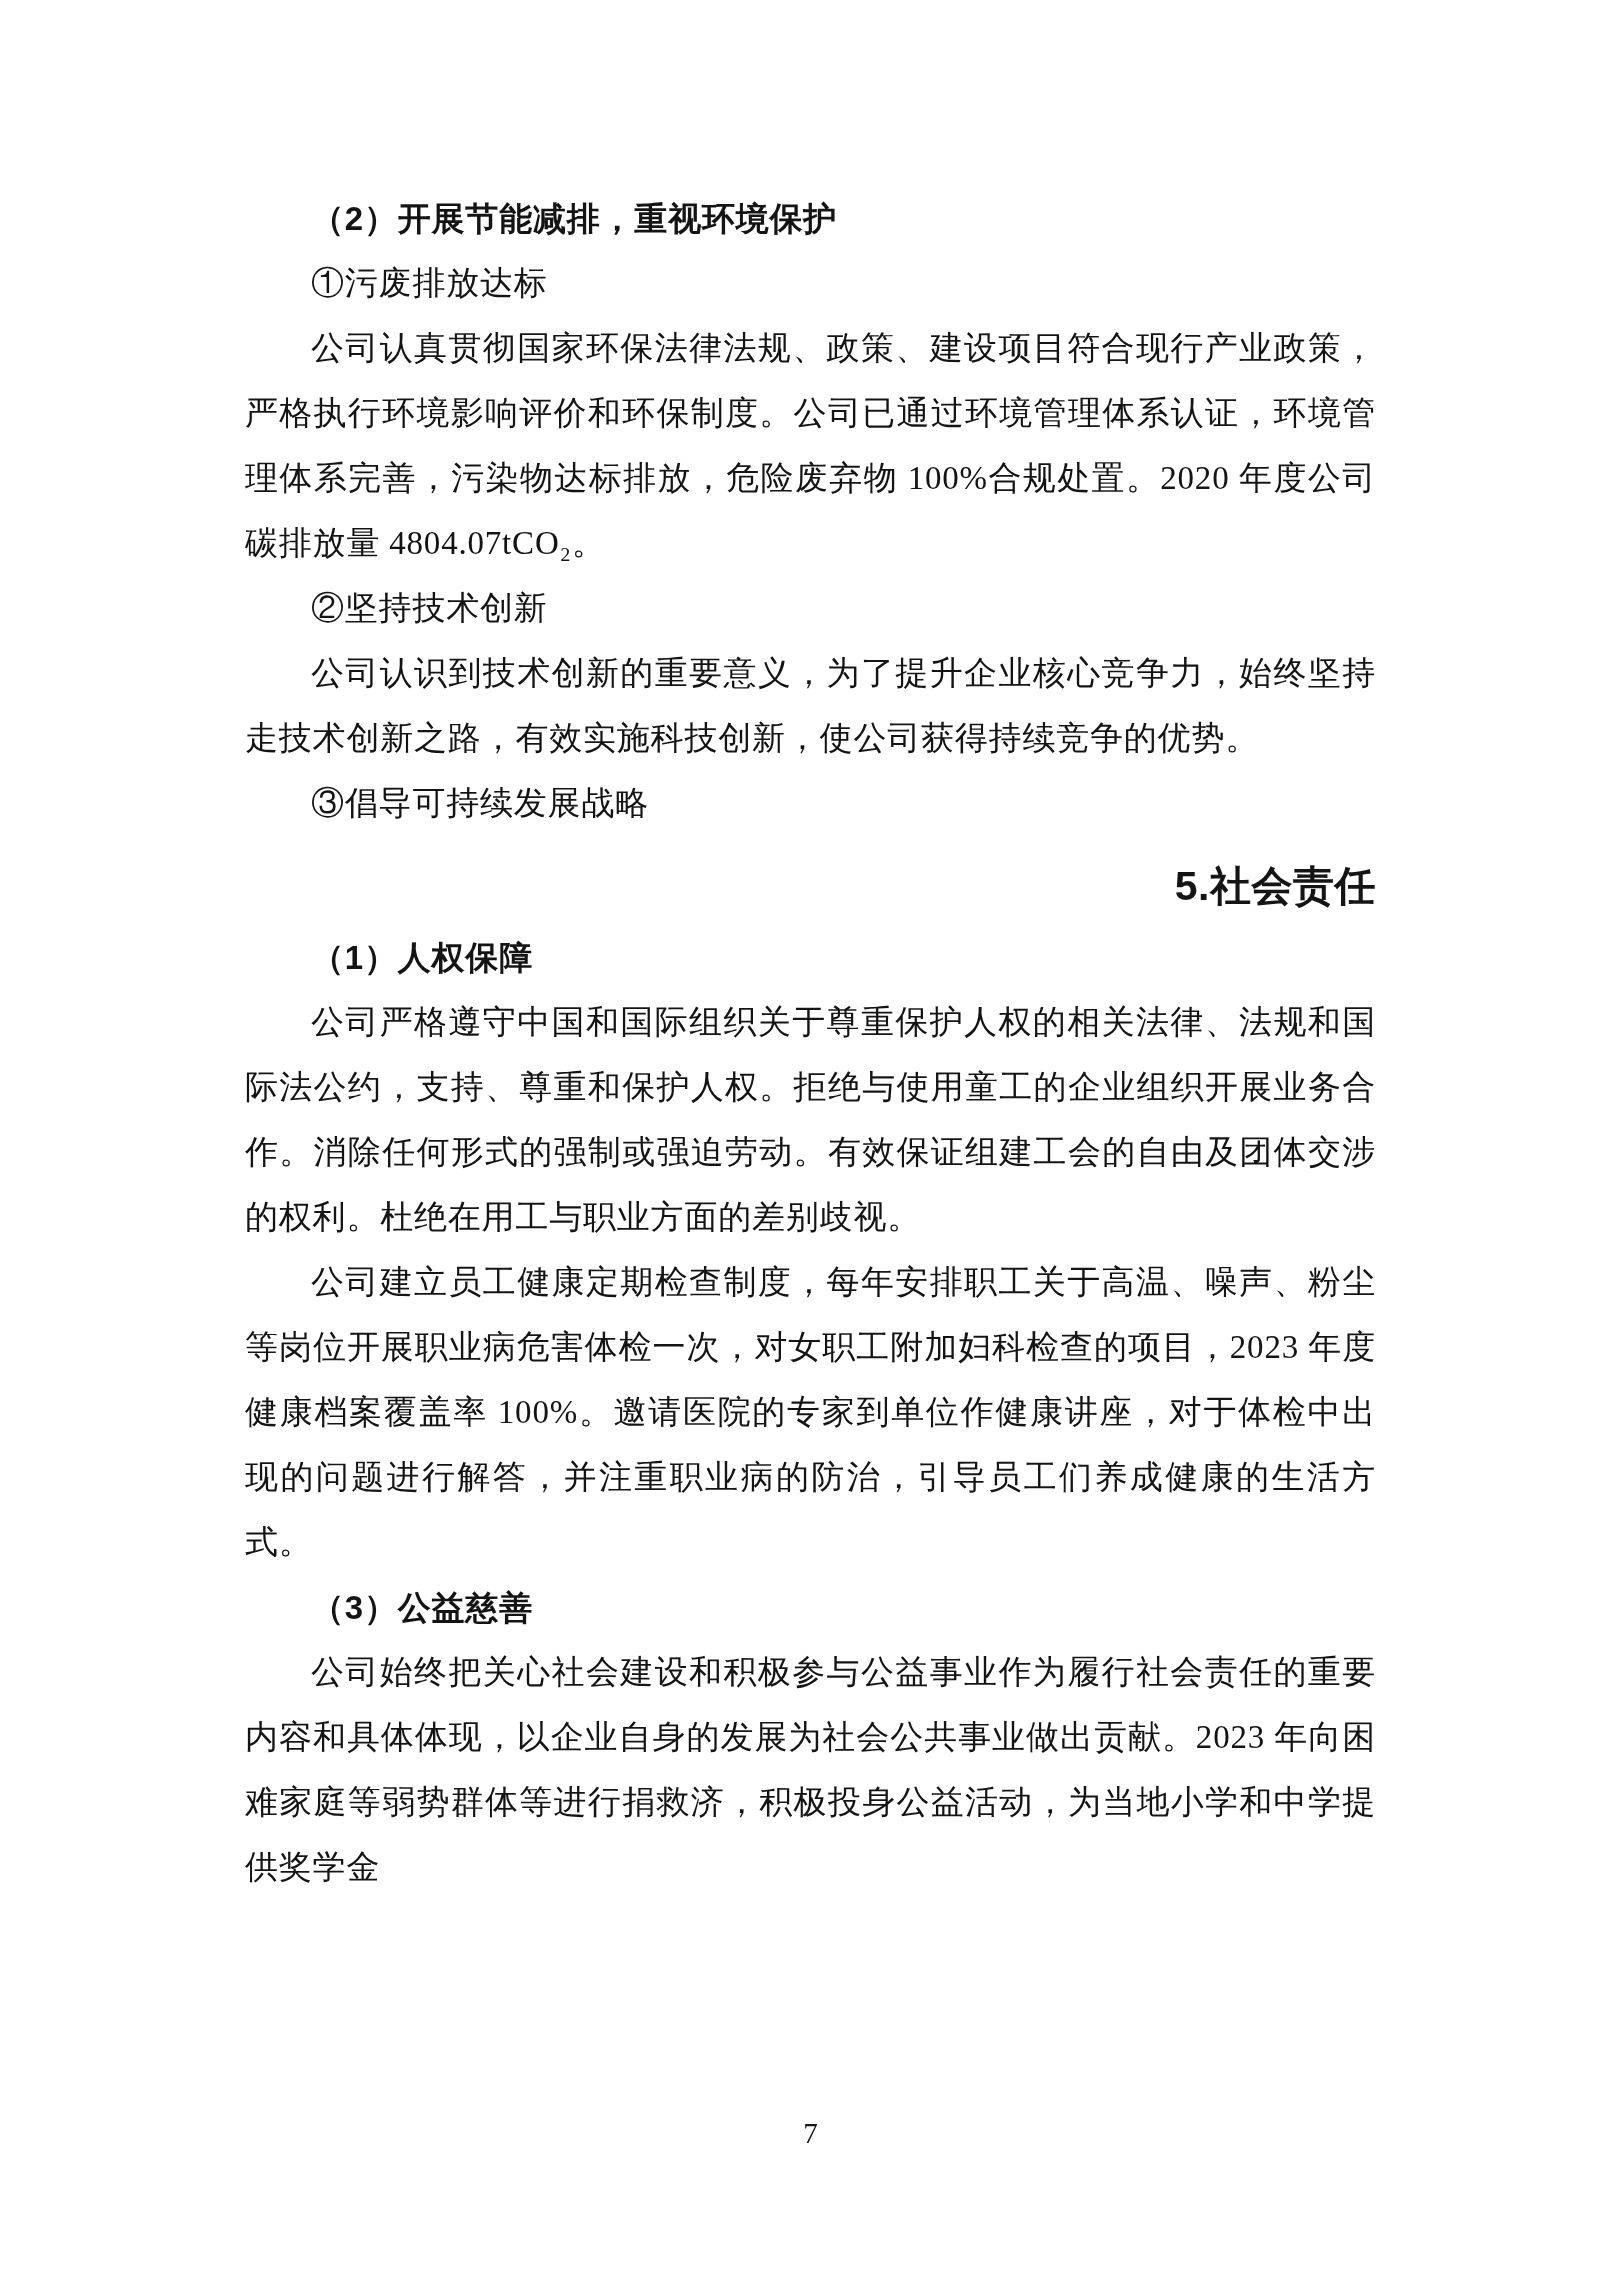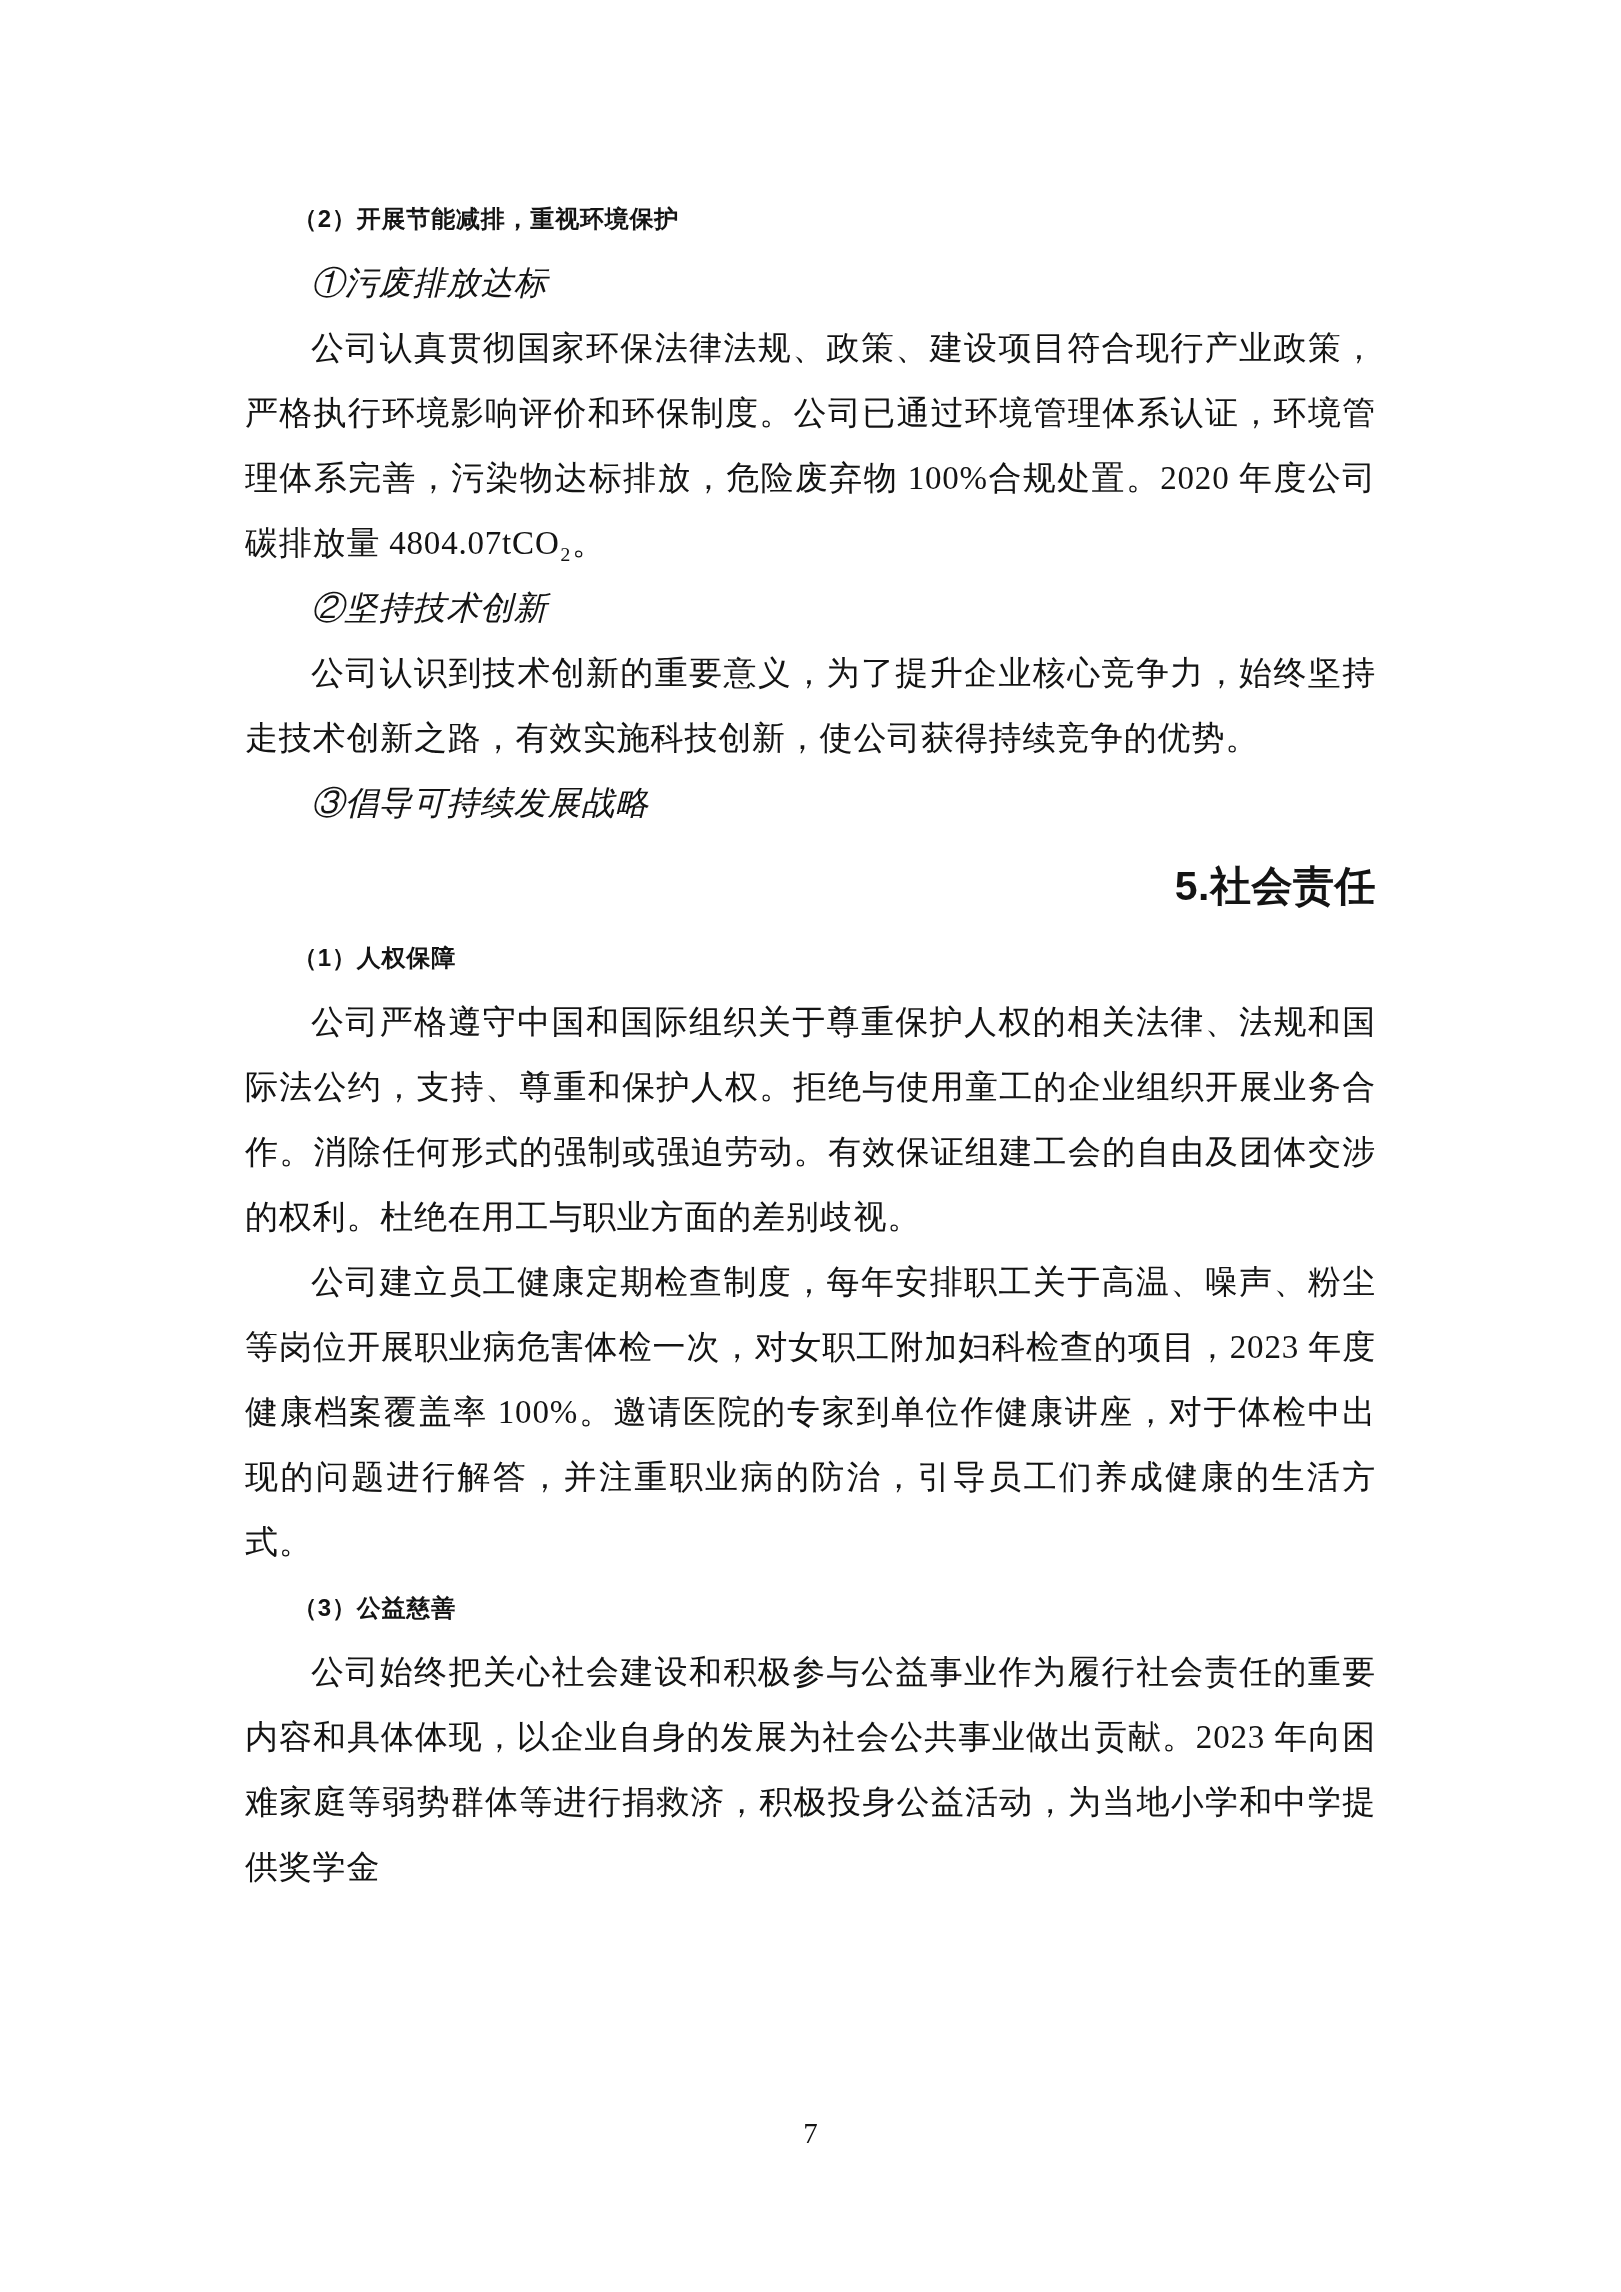--- a/index.html
+++ b/index.html
@@ -30,25 +30,24 @@
     text-align: justify;
     text-indent: 2em;
     word-break: break-all;
   }
   .item-title {
     margin: 0;
     font-size: 33px;
     line-height: 65px;
     letter-spacing: 0.8px;
     text-indent: 2em;
-    font-style: italic;
   }
   .heading-l3 {
     margin: 0;
-    font-size: 24px;
+    font-size: 33px;
     line-height: 65px;
     letter-spacing: 0.8px;
     text-indent: 2em;
     font-weight: 700;
     font-family: "Liberation Sans", "DejaVu Sans", sans-serif;
   }
   .heading-l2 {
     margin: 15.7px 0 3.9px 0;
     font-size: 41px;
     line-height: 69px;

